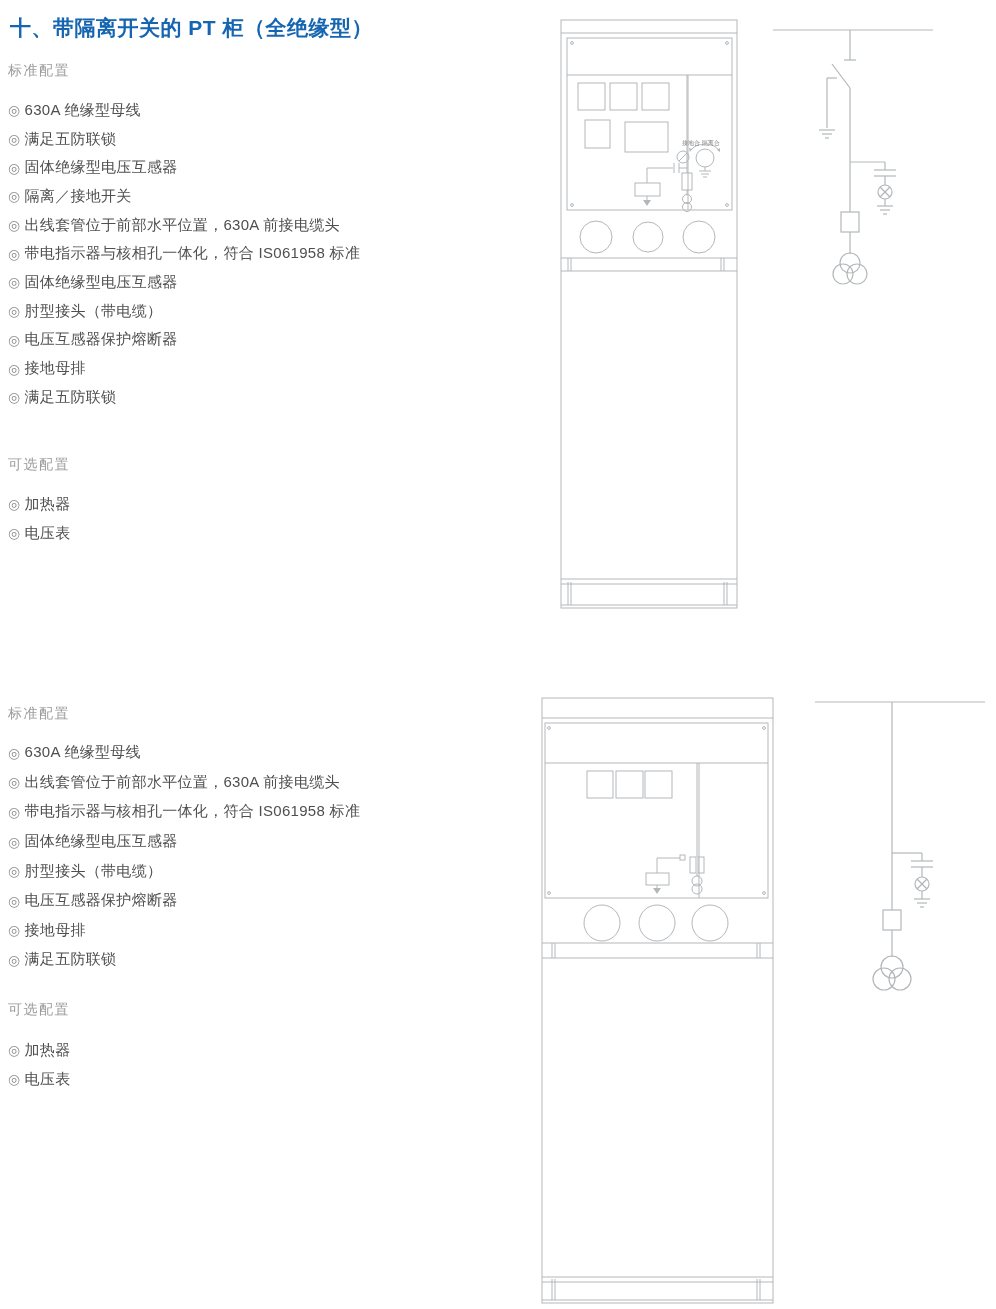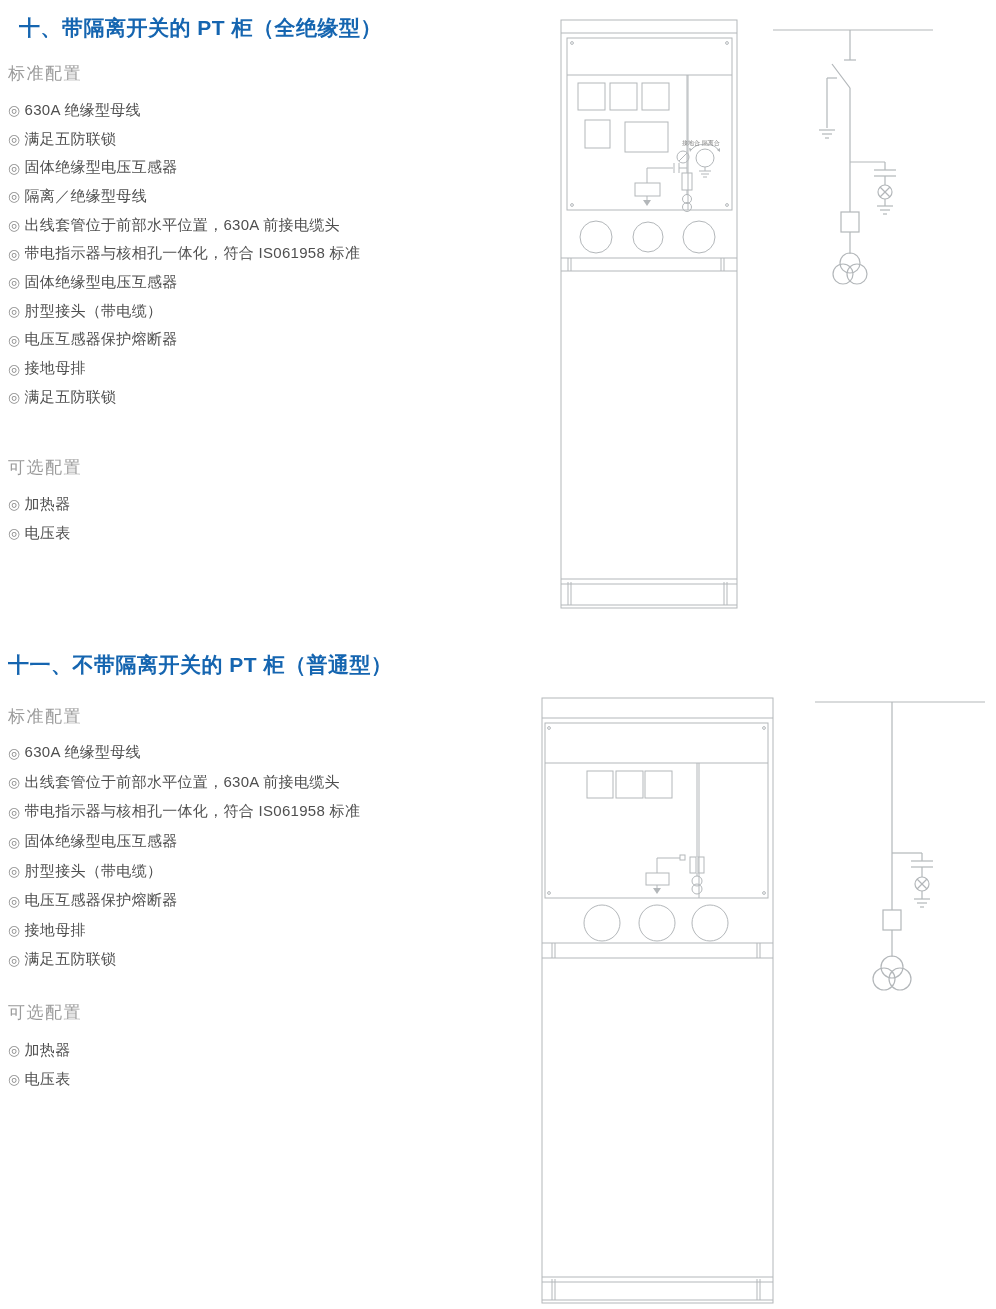--- a/index.html
+++ b/index.html
@@ -3,53 +3,53 @@
 <meta charset="utf-8">
 <style>
   * { margin:0; padding:0; box-sizing:border-box; }
   html,body { background:#ffffff; }
   .page {
     position:relative; width:996px; height:1309px; background:#ffffff;
     font-family:"Liberation Sans", sans-serif; overflow:hidden;
   }
   .abs { position:absolute; }
   .sec-title { font-size:21px; font-weight:bold; color:#1565b0; letter-spacing:0.5px; white-space:nowrap; }
-  .sub-heading { font-size:17px; color:#9b9b9b; letter-spacing:1.5px; white-space:nowrap; }
+  .sub-heading { font-size:14px; color:#9b9b9b; letter-spacing:1.5px; white-space:nowrap; }
   .cfg-list { display:flex; flex-direction:column; }
   .cfg-item { display:flex; align-items:center; height:28.7px; font-size:15px; color:#4f4f4f; white-space:nowrap; letter-spacing:0.3px; }
   .cfg-list.sp2 .cfg-item { height:29.6px; }
   .cfg-item .bullet { color:#8f8f8f; font-size:14px; margin-right:4px; line-height:1; }
   .drawing svg { display:block; }
   .switch-label { position:absolute; left:682px; top:139px; font-size:6px; color:#7d7d7d; white-space:nowrap; letter-spacing:0px; }
 </style>
 </head>
 <body>
 
 <div class="page">
 
-  <div class="abs sec-title" style="left:19px; top:14px;">十、带隔离开关的 PT 柜（全绝缘型）</div>
+  <div class="abs sec-title" style="left:10px; top:14px;">十、带隔离开关的 PT 柜（全绝缘型）</div>
 
   <div class="abs sub-heading" style="left:8px; top:62px;">标准配置</div>
 
   <div class="abs cfg-list" style="left:8px; top:96px;">
     <div class="cfg-item">
         <span class="bullet">◎</span>
         <span>630A 绝缘型母线</span>
       </div>
     <div class="cfg-item">
         <span class="bullet">◎</span>
         <span>满足五防联锁</span>
       </div>
     <div class="cfg-item">
         <span class="bullet">◎</span>
         <span>固体绝缘型电压互感器</span>
       </div>
     <div class="cfg-item">
         <span class="bullet">◎</span>
-        <span>隔离／绝缘型母线</span>
+        <span>隔离／接地开关</span>
       </div>
     <div class="cfg-item">
         <span class="bullet">◎</span>
         <span>出线套管位于前部水平位置，630A 前接电缆头</span>
       </div>
     <div class="cfg-item">
         <span class="bullet">◎</span>
         <span>带电指示器与核相孔一体化，符合 IS061958 标准</span>
       </div>
     <div class="cfg-item">
@@ -202,21 +202,20 @@
       <rect x="71" y="192" width="18" height="20"></rect>
       <line x1="80" y1="212" x2="80" y2="234"></line>
       <g>
         <circle cx="80" cy="243" r="10"></circle>
         <circle cx="73" cy="254" r="10"></circle>
         <circle cx="87" cy="254" r="10"></circle>
       </g>
     </svg>
   </div>
 
-  <div class="abs sec-title" style="left:8px; top:651px;">十一、不带隔离开关的 PT 柜（普通型）</div>
 
   <div class="abs sub-heading" style="left:8px; top:705px;">标准配置</div>
 
   <div class="abs cfg-list sp2" style="left:8px; top:738px;">
     <div class="cfg-item">
         <span class="bullet">◎</span>
         <span>630A 绝缘型母线</span>
       </div>
     <div class="cfg-item">
         <span class="bullet">◎</span>

